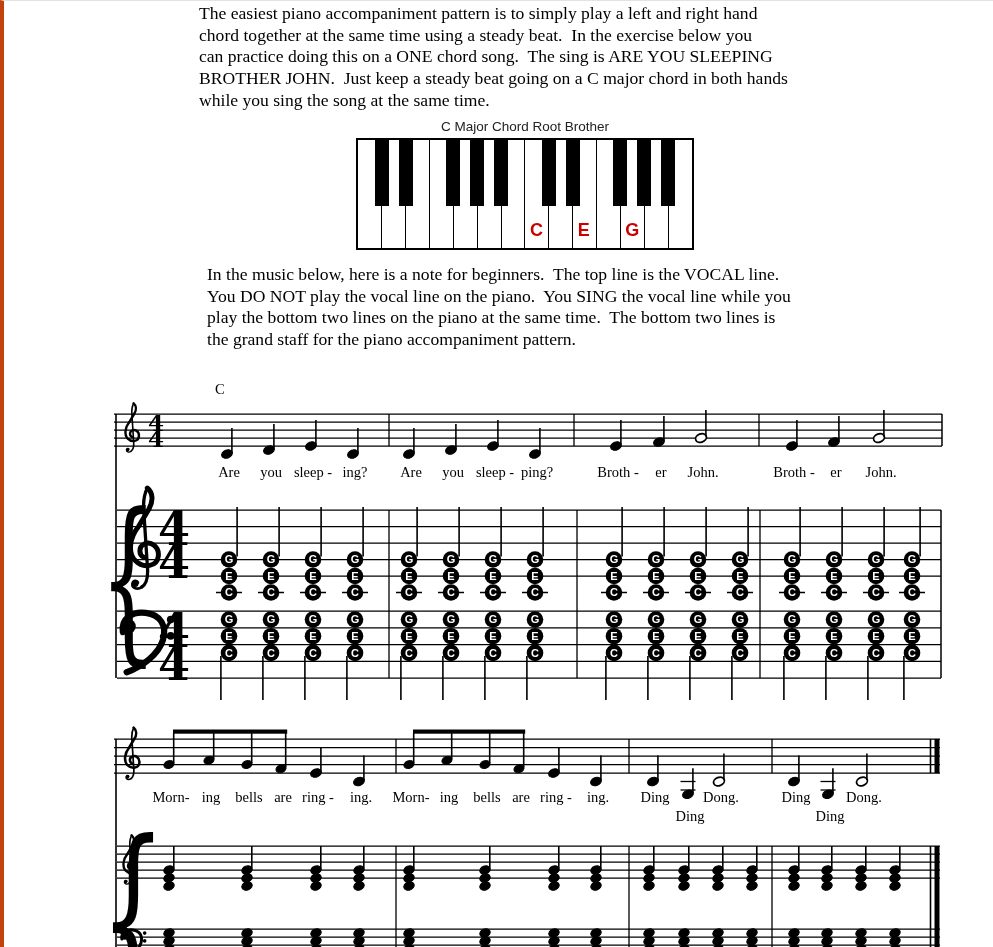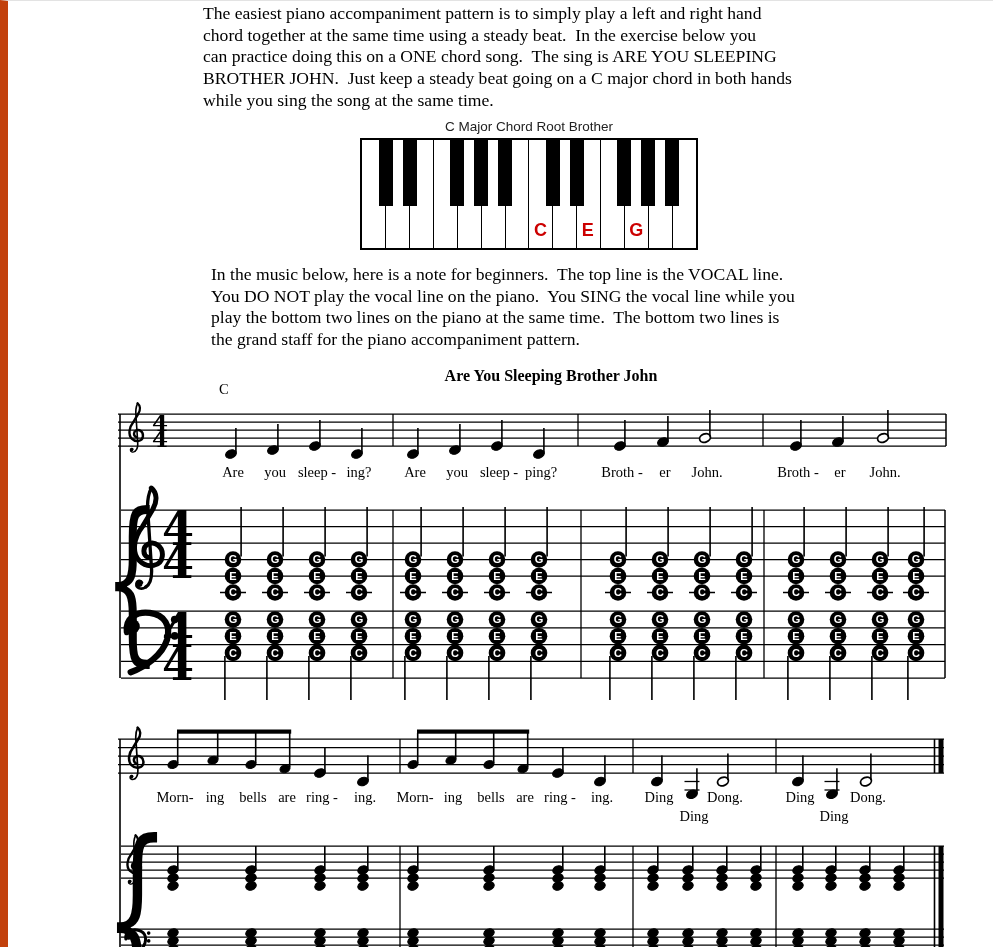--- a/index.html
+++ b/index.html
@@ -1,19 +1,19 @@
 <!DOCTYPE html>
 <html><head>
 <meta charset="utf-8">
 <style>
   html,body{margin:0;padding:0;}
   body{width:993px;height:947px;overflow:hidden;background:#fff;position:relative;
        font-family:"Liberation Serif","DejaVu Serif",serif;}
   .page{position:absolute;left:0;top:0;width:993px;height:947px;background:#fff;
-        border-left:8px solid #c2410c;border-top:1px solid #e3e3e3;box-sizing:border-box;padding-left:34px;}
+        border-left:4px solid #c2410c;border-top:1px solid #e3e3e3;box-sizing:border-box;padding-left:34px;}
   .para{position:absolute;font-size:17.6px;line-height:21.7px;color:#000;white-space:pre;}
   .para b{font-weight:normal;}
   .kb-title{position:absolute;left:352px;top:118px;width:338px;text-align:center;
             font-family:"Liberation Sans","DejaVu Sans",sans-serif;font-size:13.5px;color:#222;}
   .keyboard{position:absolute;left:352px;top:137px;width:338px;height:112px;
             border:2px solid #000;box-sizing:border-box;background:#fff;}
   .wkeys{display:flex;width:100%;height:100%;}
   .wkey{flex:1;border-right:1px solid #000;box-sizing:border-box;background:#fff;}
   .wkey:last-child{border-right:none;}
   .bkey{position:absolute;top:0;width:14px;height:66px;background:#000;z-index:2;}
@@ -58,21 +58,20 @@
       <div class="bkey" style="left: 255.429px;"></div>
       <div class="bkey" style="left: 279.286px;"></div>
       <div class="bkey" style="left: 303.143px;"></div>
       <div class="klabel" style="color: rgb(204, 0, 0); left: 171.929px; top: 80px;">C</div>
       <div class="klabel" style="color: rgb(204, 0, 0); left: 219.643px; top: 80px;">E</div>
       <div class="klabel" style="color: rgb(204, 0, 0); left: 267.357px; top: 80px;">G</div>
     </div>
 
   <div class="para" style="left:203px;top:263px;" id="note-para"><div><span>In the music below, here is a note for beginners.  The top line is the VOCAL line.</span></div><div><span>You DO NOT play the vocal line on the piano.  You SING the vocal line while you</span></div><div><span>play the bottom two lines on the piano at the same time.  The bottom two lines is</span></div><div><span>the grand staff for the piano accompaniment pattern.</span></div></div>
 
-  <div class="song-title">Are You Sleeping Brother John</div>
   <div class="chord-symbol">C</div>
 
   <svg id="music" width="993" height="947" viewBox="0 0 993 947">
       <g>
         <line x1="110" y1="413" x2="938" y2="413" stroke="#000" stroke-width="1.25"></line>
         <line x1="110" y1="421" x2="938" y2="421" stroke="#000" stroke-width="1.25"></line>
         <line x1="110" y1="429" x2="938" y2="429" stroke="#000" stroke-width="1.25"></line>
         <line x1="110" y1="437" x2="938" y2="437" stroke="#000" stroke-width="1.25"></line>
         <line x1="110" y1="445" x2="938" y2="445" stroke="#000" stroke-width="1.25"></line>
         <line x1="385" y1="413" x2="385" y2="445" stroke="#000" stroke-width="1.3"></line>

